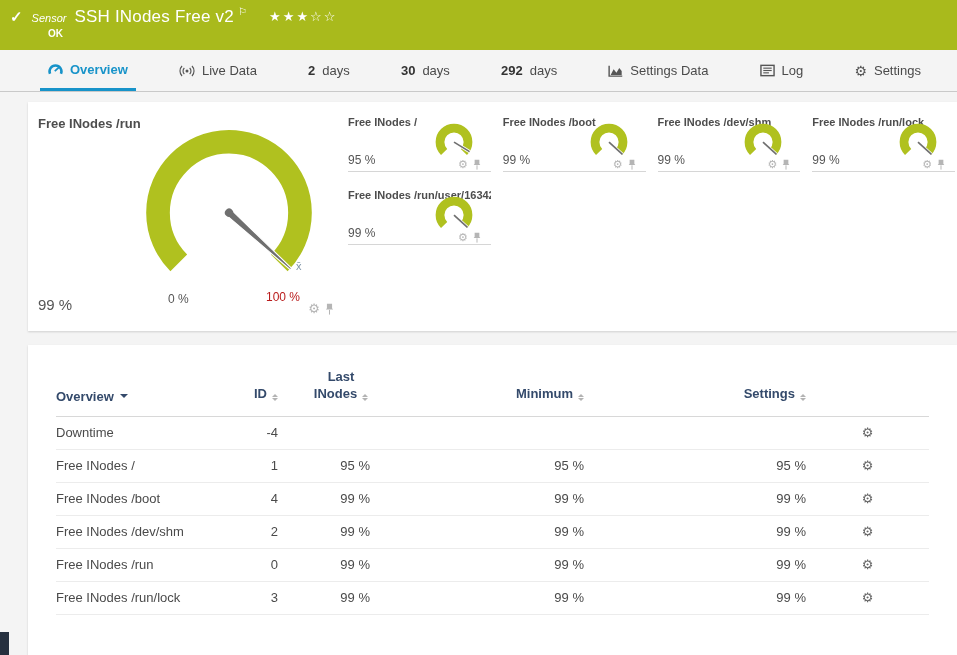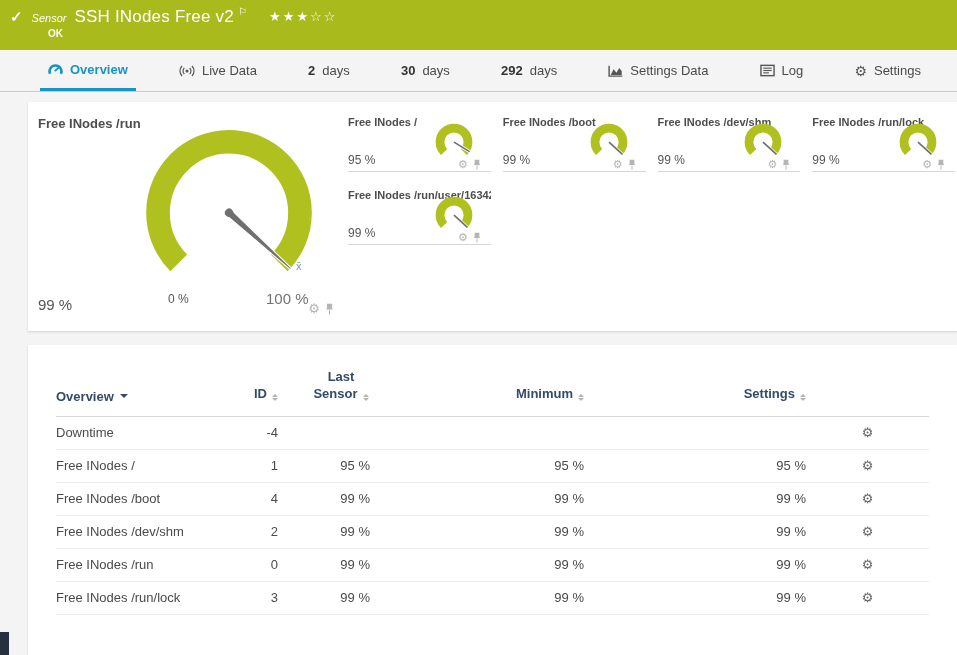--- a/index.html
+++ b/index.html
@@ -29,21 +29,21 @@
   .card { background:#fff; box-shadow:0 1px 2px rgba(0,0,0,.15); }
   .overview-card { height:229px; display:flex; margin-bottom:14px; }
   .table-card { min-height:318px; padding:0 28px; }
 
   
   .main-gauge { position:relative; width:320px; flex:0 0 320px; }
   .mg-title { position:absolute; left:10px; top:14px; font-size:13px; font-weight:bold; color:#4d4d4d; }
   .mg-svg { position:absolute; left:110px; top:16px; }
   .mg-value { position:absolute; left:10px; top:194px; font-size:15px; color:#555; }
   .mg-min { position:absolute; left:140px; top:190px; font-size:12px; color:#555; }
-  .mg-max { position:absolute; left:238px; top:188px; font-size:15px; color:#737373; }
+  .mg-max { position:absolute; left:238px; top:188px; font-size:12px; color:#b91c1c; }
   .mg-mean { position:absolute; left:268px; top:158px; font-size:11px; color:#7f95a8; }
   .cell-icons { position:absolute; display:flex; gap:5px; align-items:center; color:#b5b5b5; }
   .mg-icons { right:14px; top:200px; }
   .cell-icons .gear-glyph { color:#b5b5b5; font-size:13px; }
 
   
   .mini-grid { flex:1; display:grid; grid-template-columns:repeat(4,1fr); column-gap:12px; row-gap:9px; padding:6px 2px 0 0; align-content:start; }
   .mini-cell { position:relative; height:64px; border-bottom:1px solid #d6d6d6; }
   .mini-cell.blank { border-bottom:none; }
   .mini-title { position:absolute; left:0; top:8px; font-size:11px; color:#4d4d4d; font-weight:bold; white-space:nowrap; overflow:hidden; max-width:100%; }
@@ -271,21 +271,21 @@
           <col class="c-max">
           <col class="c-act">
         </colgroup>
       <thead>
         <tr>
           <th><span>Overview</span><span class="sortdesc"></span></th>
           <th class="num"><span>ID</span><span class="sort">
                 <b class="up"></b>
                 <b class="down"></b>
               </span></th>
-          <th class="num"><span class="lastval-wrap"><span>Last Sensor</span><span class="sort">
+          <th class="num"><span class="lastval-wrap"><span>Last INodes</span><span class="sort">
                   <b class="up"></b>
                   <b class="down"></b>
                 </span></span></th>
           <th class="num"><span>Minimum</span><span class="sort">
                 <b class="up"></b>
                 <b class="down"></b>
               </span></th>
           <th class="num"><span>Settings</span><span class="sort">
                 <b class="up"></b>
                 <b class="down"></b>

